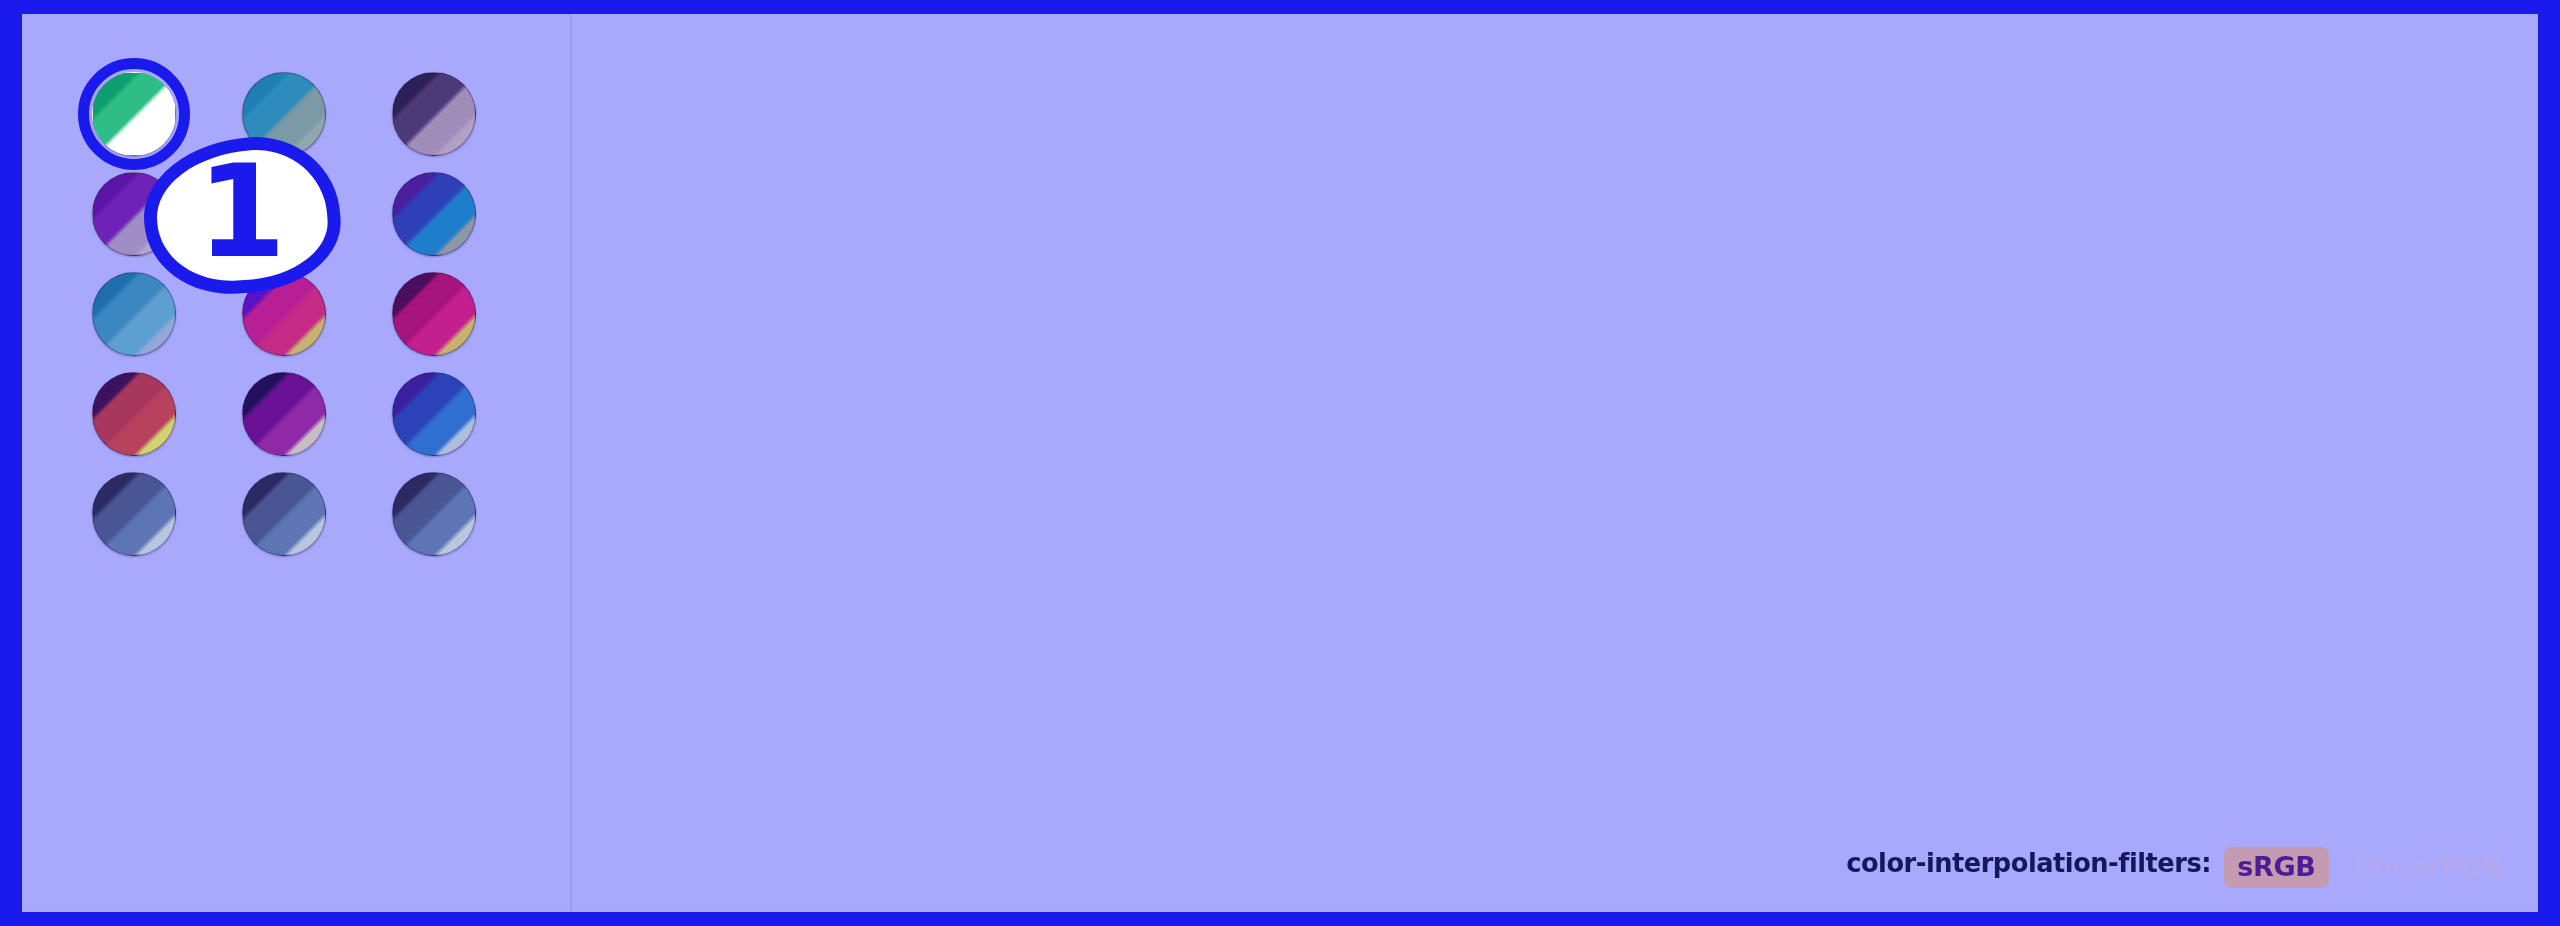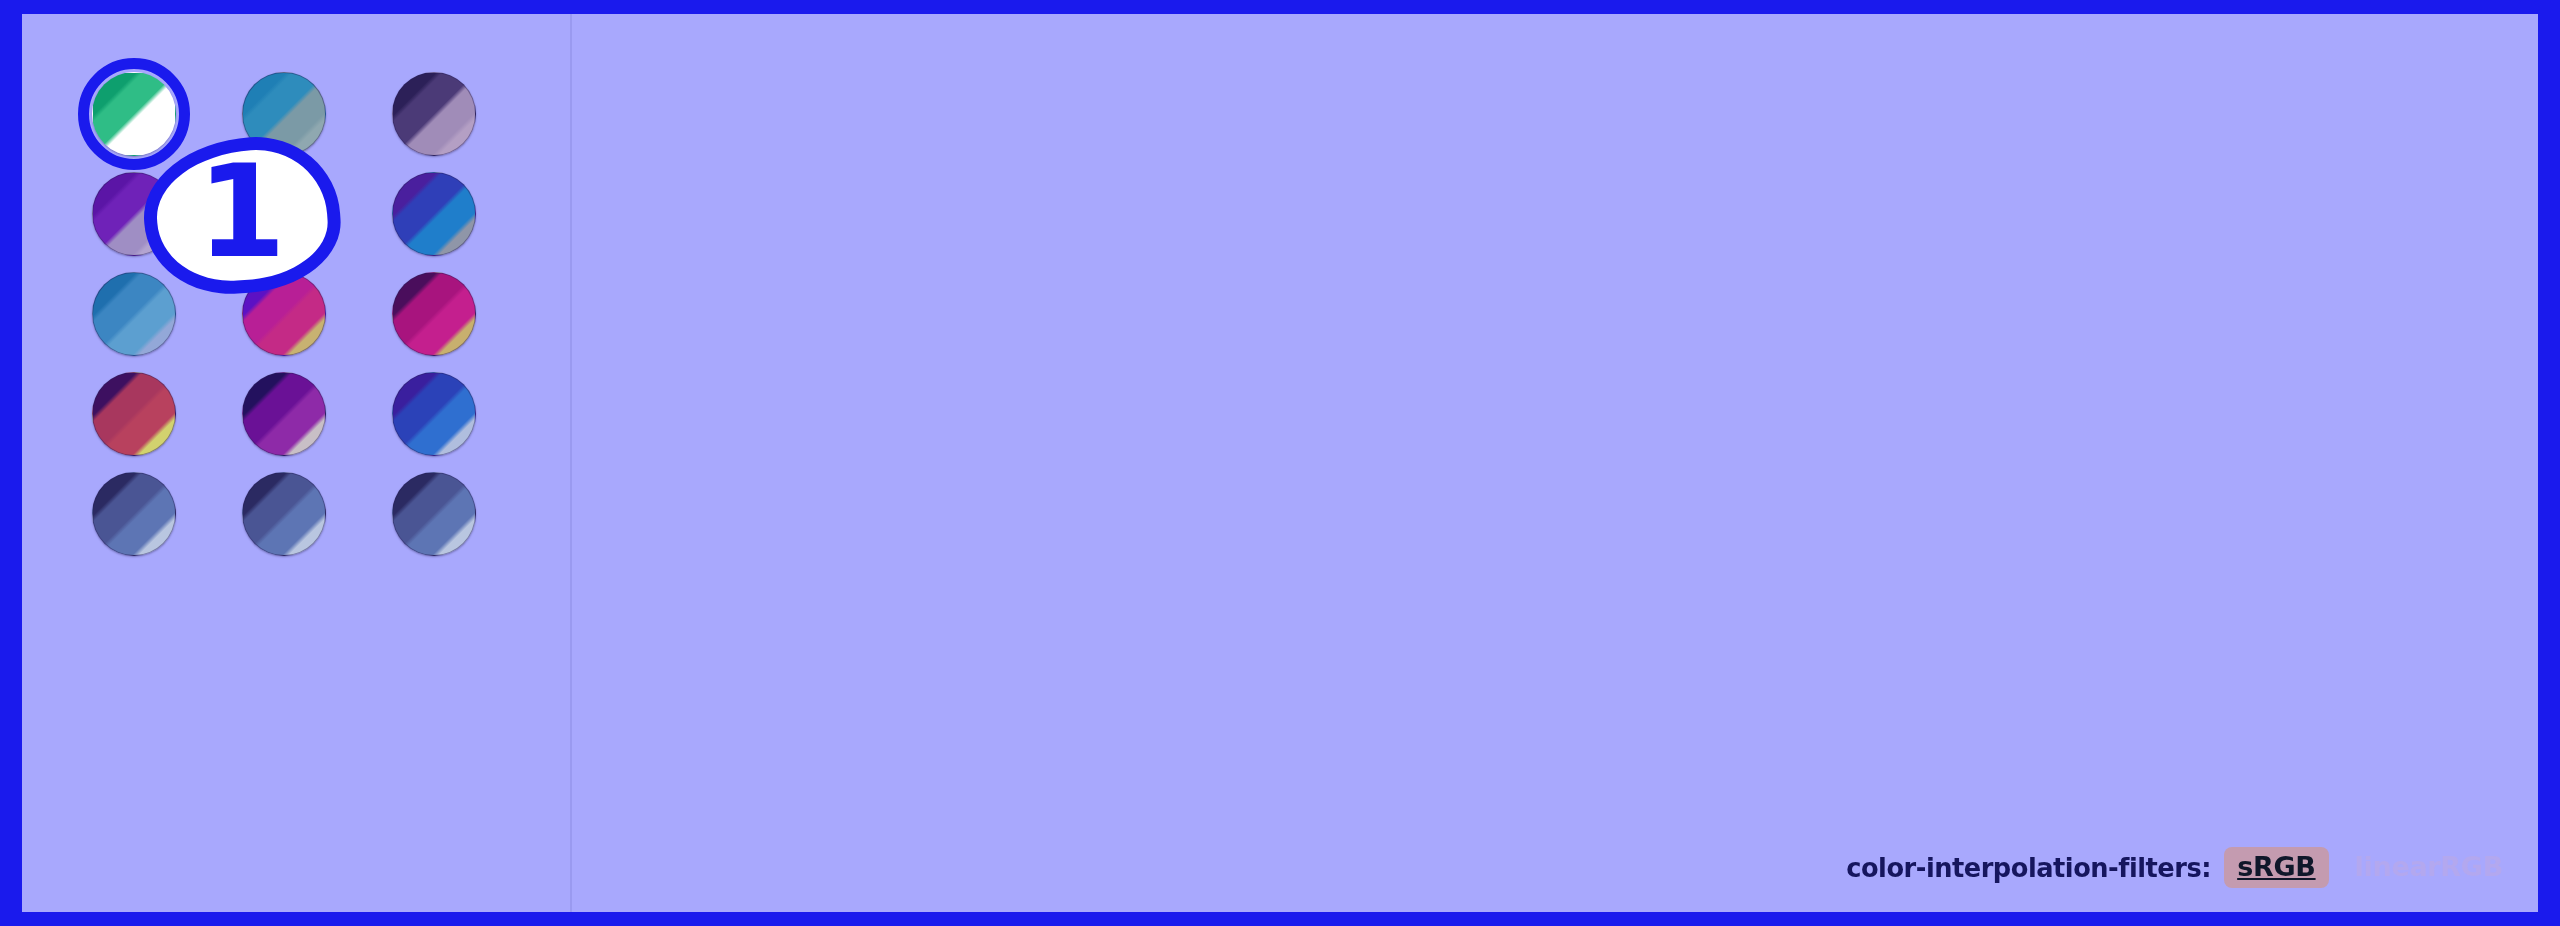--- a/index.html
+++ b/index.html
@@ -124,21 +124,21 @@
     flex: 1 1 auto;
     height: 100%;
   }
 
   
   #cif-row {
     position: absolute;
     right: 22px;
     bottom: 24px;
     display: flex;
-    align-items: center;
+    align-items: flex-start;
     gap: 13px;
     z-index: 6;
   }
 
   #cif-label {
     font-family: "DejaVu Sans", sans-serif;
     font-weight: 700;
     font-size: 27px;
     letter-spacing: -0.5px;
     color: #16165e;
@@ -152,22 +152,21 @@
     font-size: 27px;
     letter-spacing: -0.3px;
     padding: 6px 13px 8px 13px;
     border-radius: 8px;
     cursor: pointer;
     line-height: 1;
   }
 
   .cif-option.active {
     background: #c49bb0;
-    color: #0f172a;
-    text-decoration: underline;
+    color: #4c1d95;
   }
 
   .cif-option.inactive {
     background: transparent;
     color: #b3a8ef;
   }
 </style>
 </head>
 <body>
 

